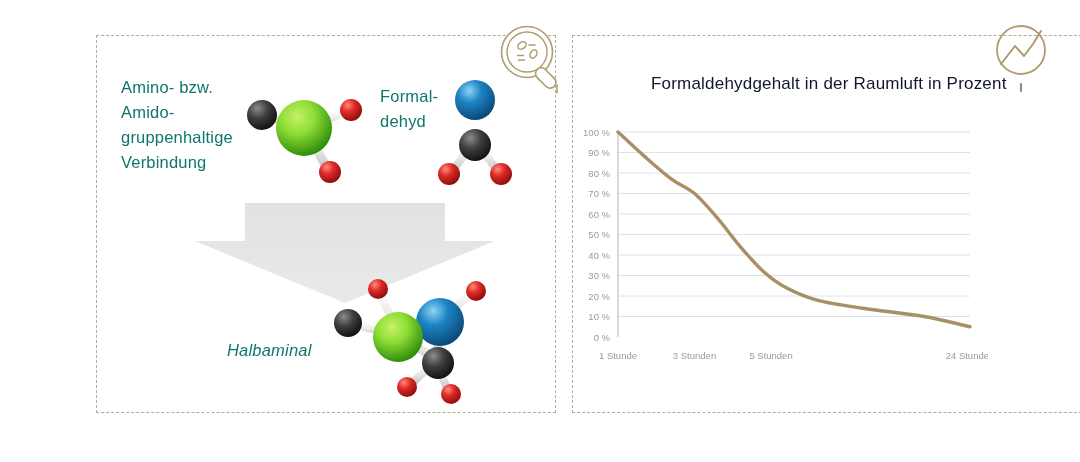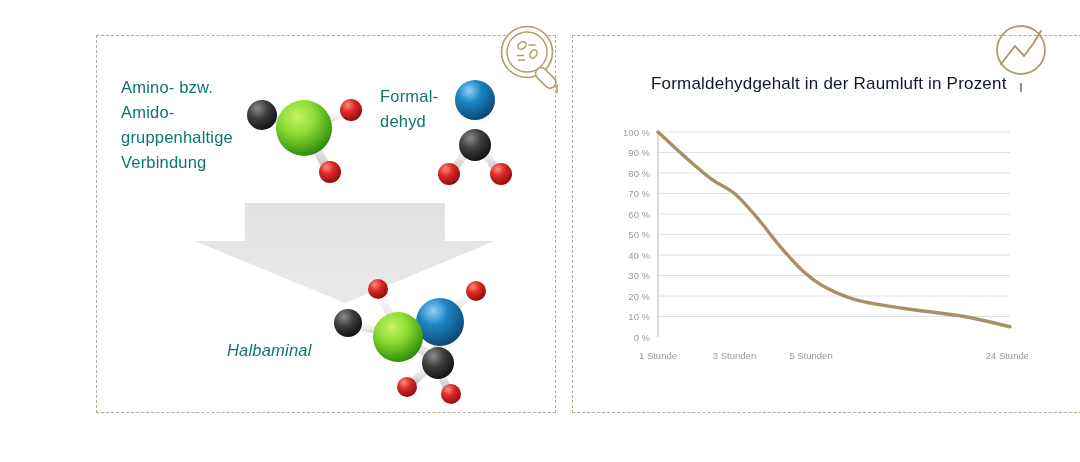--- a/index.html
+++ b/index.html
@@ -46,21 +46,21 @@
   #mol-halbaminal{left:328px;top:275px;width:175px;height:130px;}
 
   
   #arrow-down{position:absolute;left:195px;top:203px;width:300px;height:100px;}
 
   
   #chart-title{
     position:absolute;left:607px;top:74px;
     color:#0f172a;font-size:17px;letter-spacing:.2px;font-weight:400;margin-left:44px;
   }
-  #chart-area{position:absolute;left:608px;top:120px;width:420px;height:265px;text-align:center;}
+  #chart-area{position:absolute;left:568px;top:120px;width:420px;height:265px;text-align:center;}
   #chart-svg{display:block;}
   .ytick{fill:#9a9a9a;font-size:9.5px;font-family:"Liberation Sans",sans-serif;}
   .xtick{fill:#9a9a9a;font-size:9.5px;font-family:"Liberation Sans",sans-serif;}
 </style>
 </head>
 <body>
 
 <div class="stage">
 
   <div class="panel" id="panel-left"></div>

